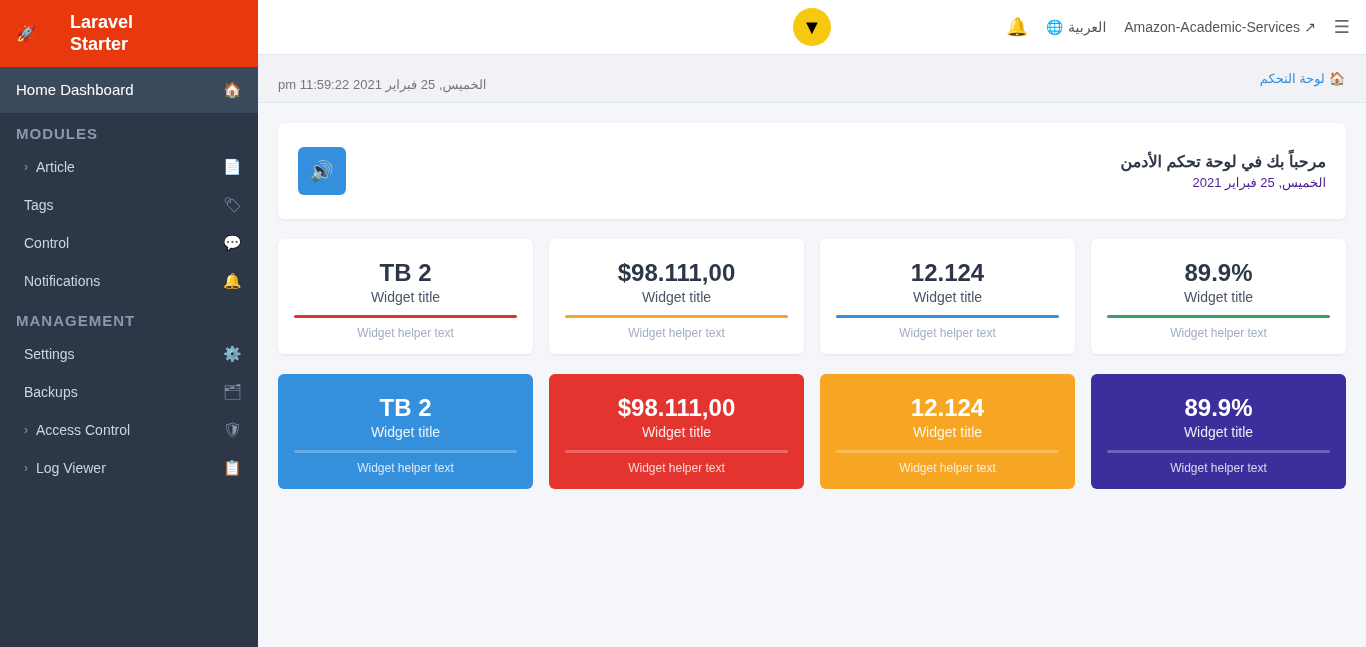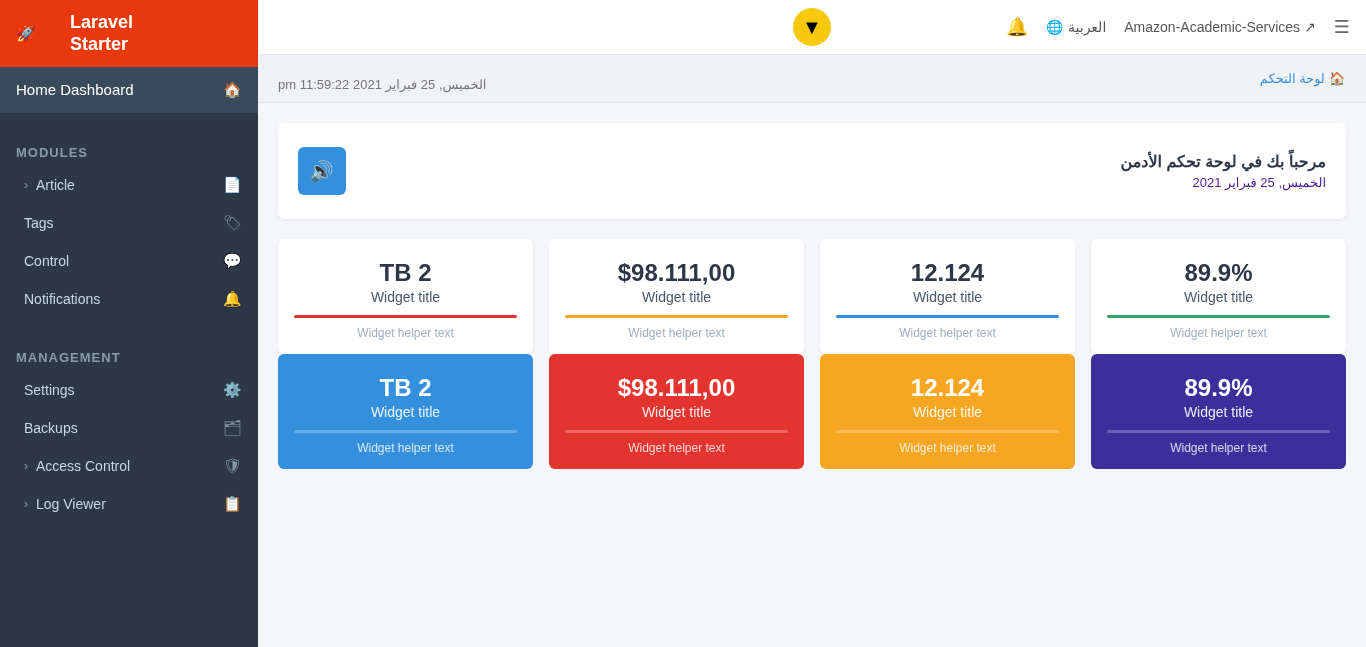--- a/index.html
+++ b/index.html
@@ -35,25 +35,25 @@
       align-items: flex-start;
       justify-content: space-between;
       padding: 14px 16px;
       background: #3a4a5c;
       color: white;
       font-size: 15px;
       font-weight: 500;
       cursor: pointer;
     }
     .sidebar-section-label {
-      font-size: 13px;
+      font-size: 15px;
       font-weight: 700;
       letter-spacing: 1px;
       color: #8899aa;
-      padding: 32px 16px 6px;
+      padding: 12px 16px 6px;
       text-transform: uppercase;
     }
     .sidebar-item {
       display: flex;
       align-items: center;
       justify-content: space-between;
       padding: 10px 16px 10px 24px;
       color: #c8d6e5;
       font-size: 14px;
       cursor: pointer;
@@ -155,21 +155,21 @@
       justify-content: center;
       font-size: 20px;
       cursor: pointer;
     }
 
     
     .widget-grid {
       display: grid;
       grid-template-columns: repeat(4, 1fr);
       gap: 16px;
-      margin-bottom: 0;
+      margin-bottom: 20px;
     }
 
     
     .widget-white {
       background: white;
       border-radius: 6px;
       padding: 20px 16px 14px;
       box-shadow: 0 1px 3px rgba(0,0,0,0.08);
       text-align: center;
     }

